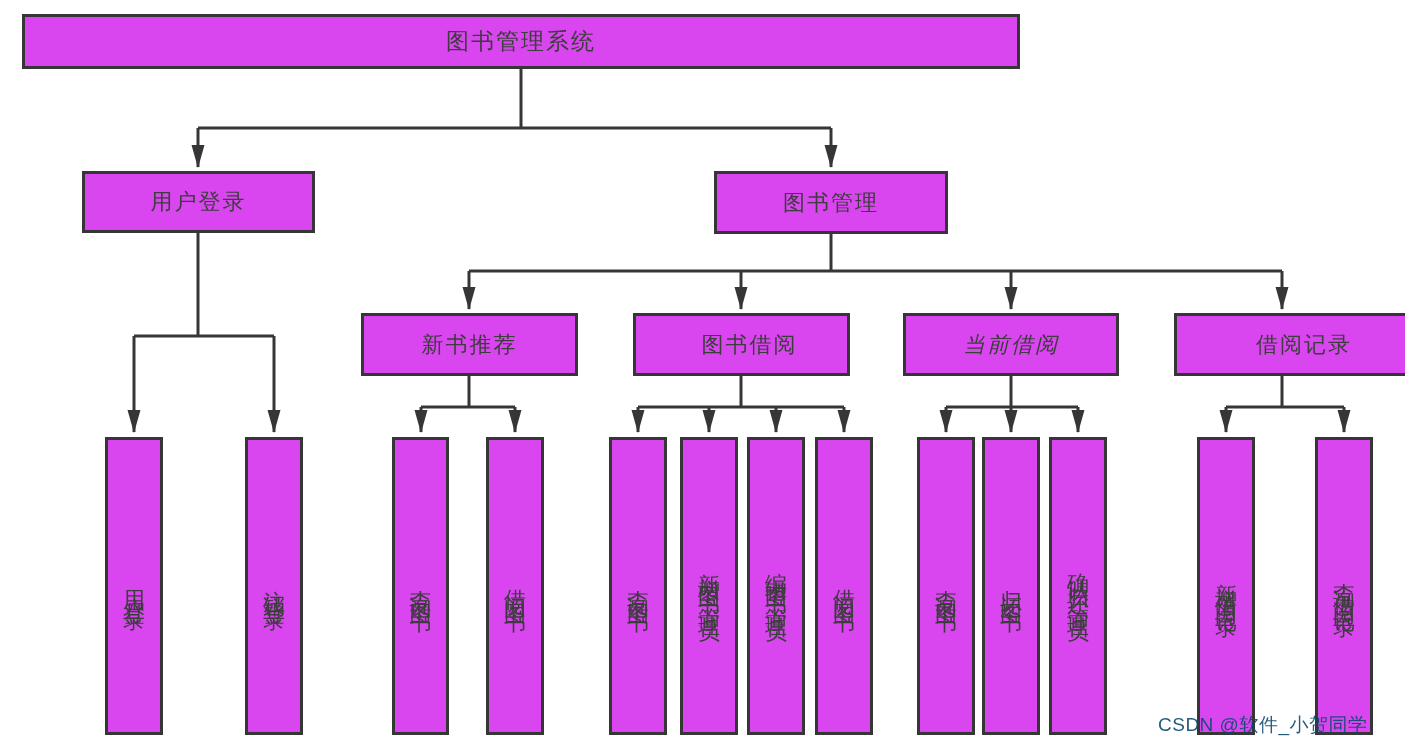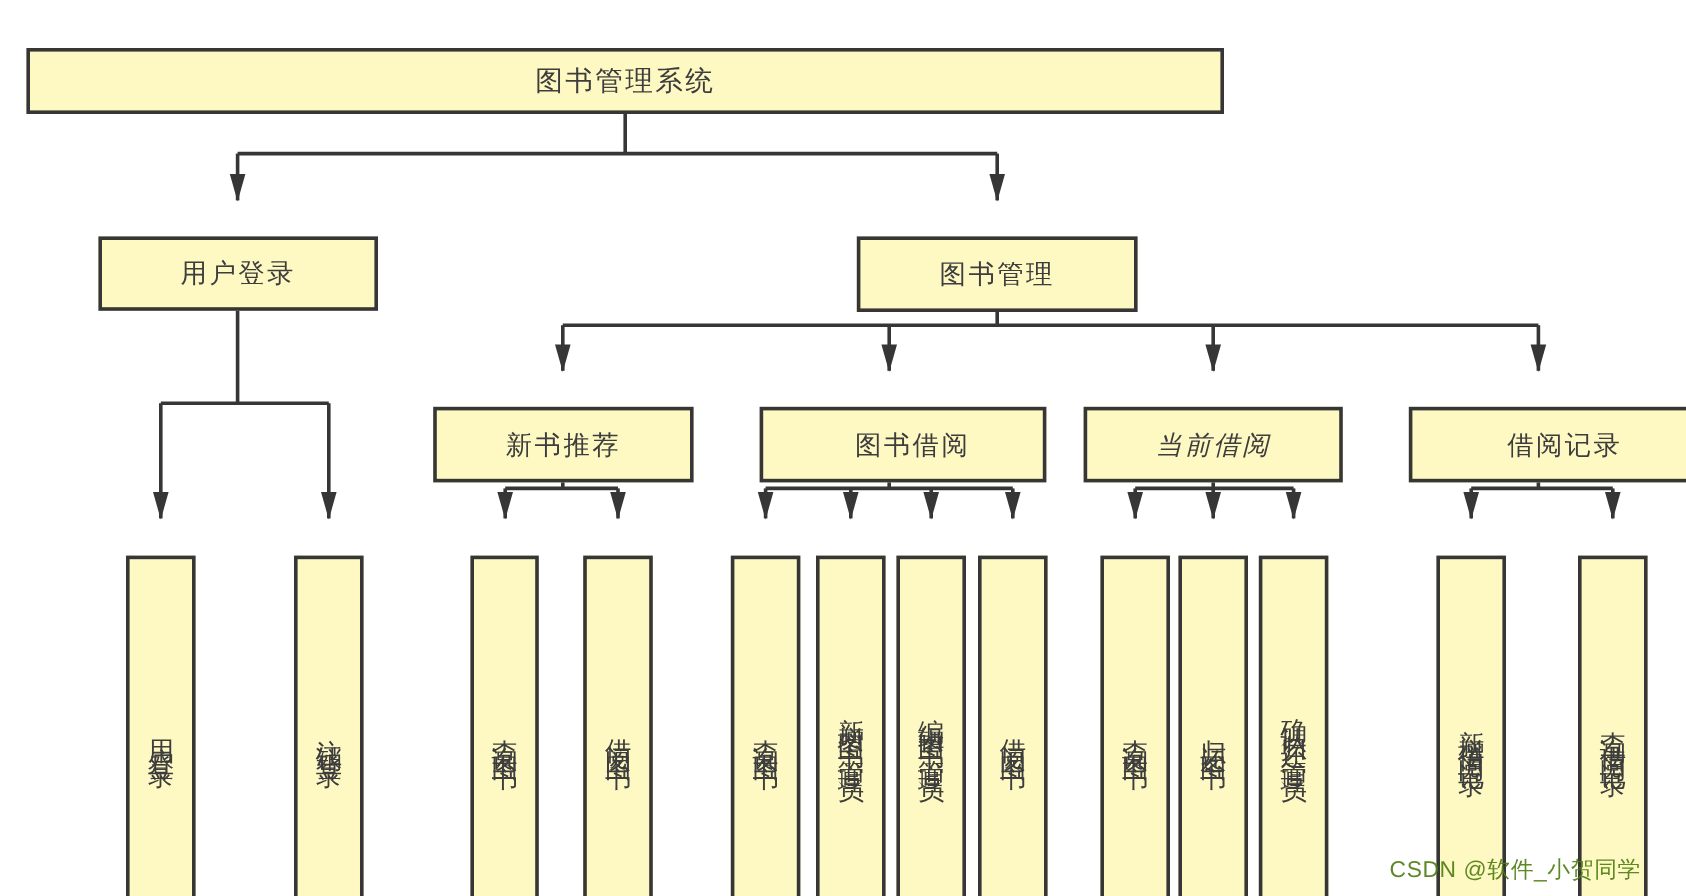--- a/index.html
+++ b/index.html
@@ -7,41 +7,40 @@
     position:relative;
     width:1405px;height:747px;
     background:#ffffff;
     overflow:hidden;
     font-family:"Liberation Sans","DejaVu Sans",sans-serif;
   }
   #wires{position:absolute;left:0;top:0;z-index:1;}
   .box{
     position:absolute;
     box-sizing:border-box;
-    background:#fef9c3;
+    background:#d946ef;
     border:3px solid #363636;
     display:flex;align-items:center;justify-content:center;
     color:#3d3d3d;
     font-size:22px;
     letter-spacing:2px;
     z-index:2;
-    margin-top:26px;
   }
   .leaf .vtext{
     writing-mode:vertical-lr;
     text-orientation:mixed;
     letter-spacing:7px;
     line-height:1.1;
     font-size:22px;
   }
   .root{font-size:23px;}
   .watermark{
     position:absolute;
     z-index:5;
-    color:#4d7c0f;
+    color:#0c4a6e;
     font-size:19px;
     letter-spacing:0.5px;
     white-space:nowrap;
     opacity:0.9;
   }
 </style>
 </head>
 <body>
 
 <div id="canvas">
@@ -96,21 +95,21 @@
   <div class="box" style="left:82px;top:171px;width:233px;height:62px;">
     <span>用户登录</span>
   </div>
   <div class="box" style="left:361px;top:313px;width:217px;height:63px;">
     <span>新书推荐</span>
   </div>
 
   <div class="box" style="left:714px;top:171px;width:234px;height:63px;">
     <span>图书管理</span>
   </div>
-  <div class="box" style="left:633px;top:313px;width:239px;height:63px;padding-left:16px;">
+  <div class="box" style="left:633px;top:313px;width:217px;height:63px;padding-left:16px;">
     <span>图书借阅</span>
   </div>
   <div class="box" style="left:903px;top:313px;width:216px;height:63px;font-style:italic;">
     <span>当前借阅</span>
   </div>
   <div class="box" style="left:1174px;top:313px;width:260px;height:63px;">
     <span>借阅记录</span>
   </div>
 
   <div class="box leaf" style="left:105px;top:437px;width:58px;height:298px;">

